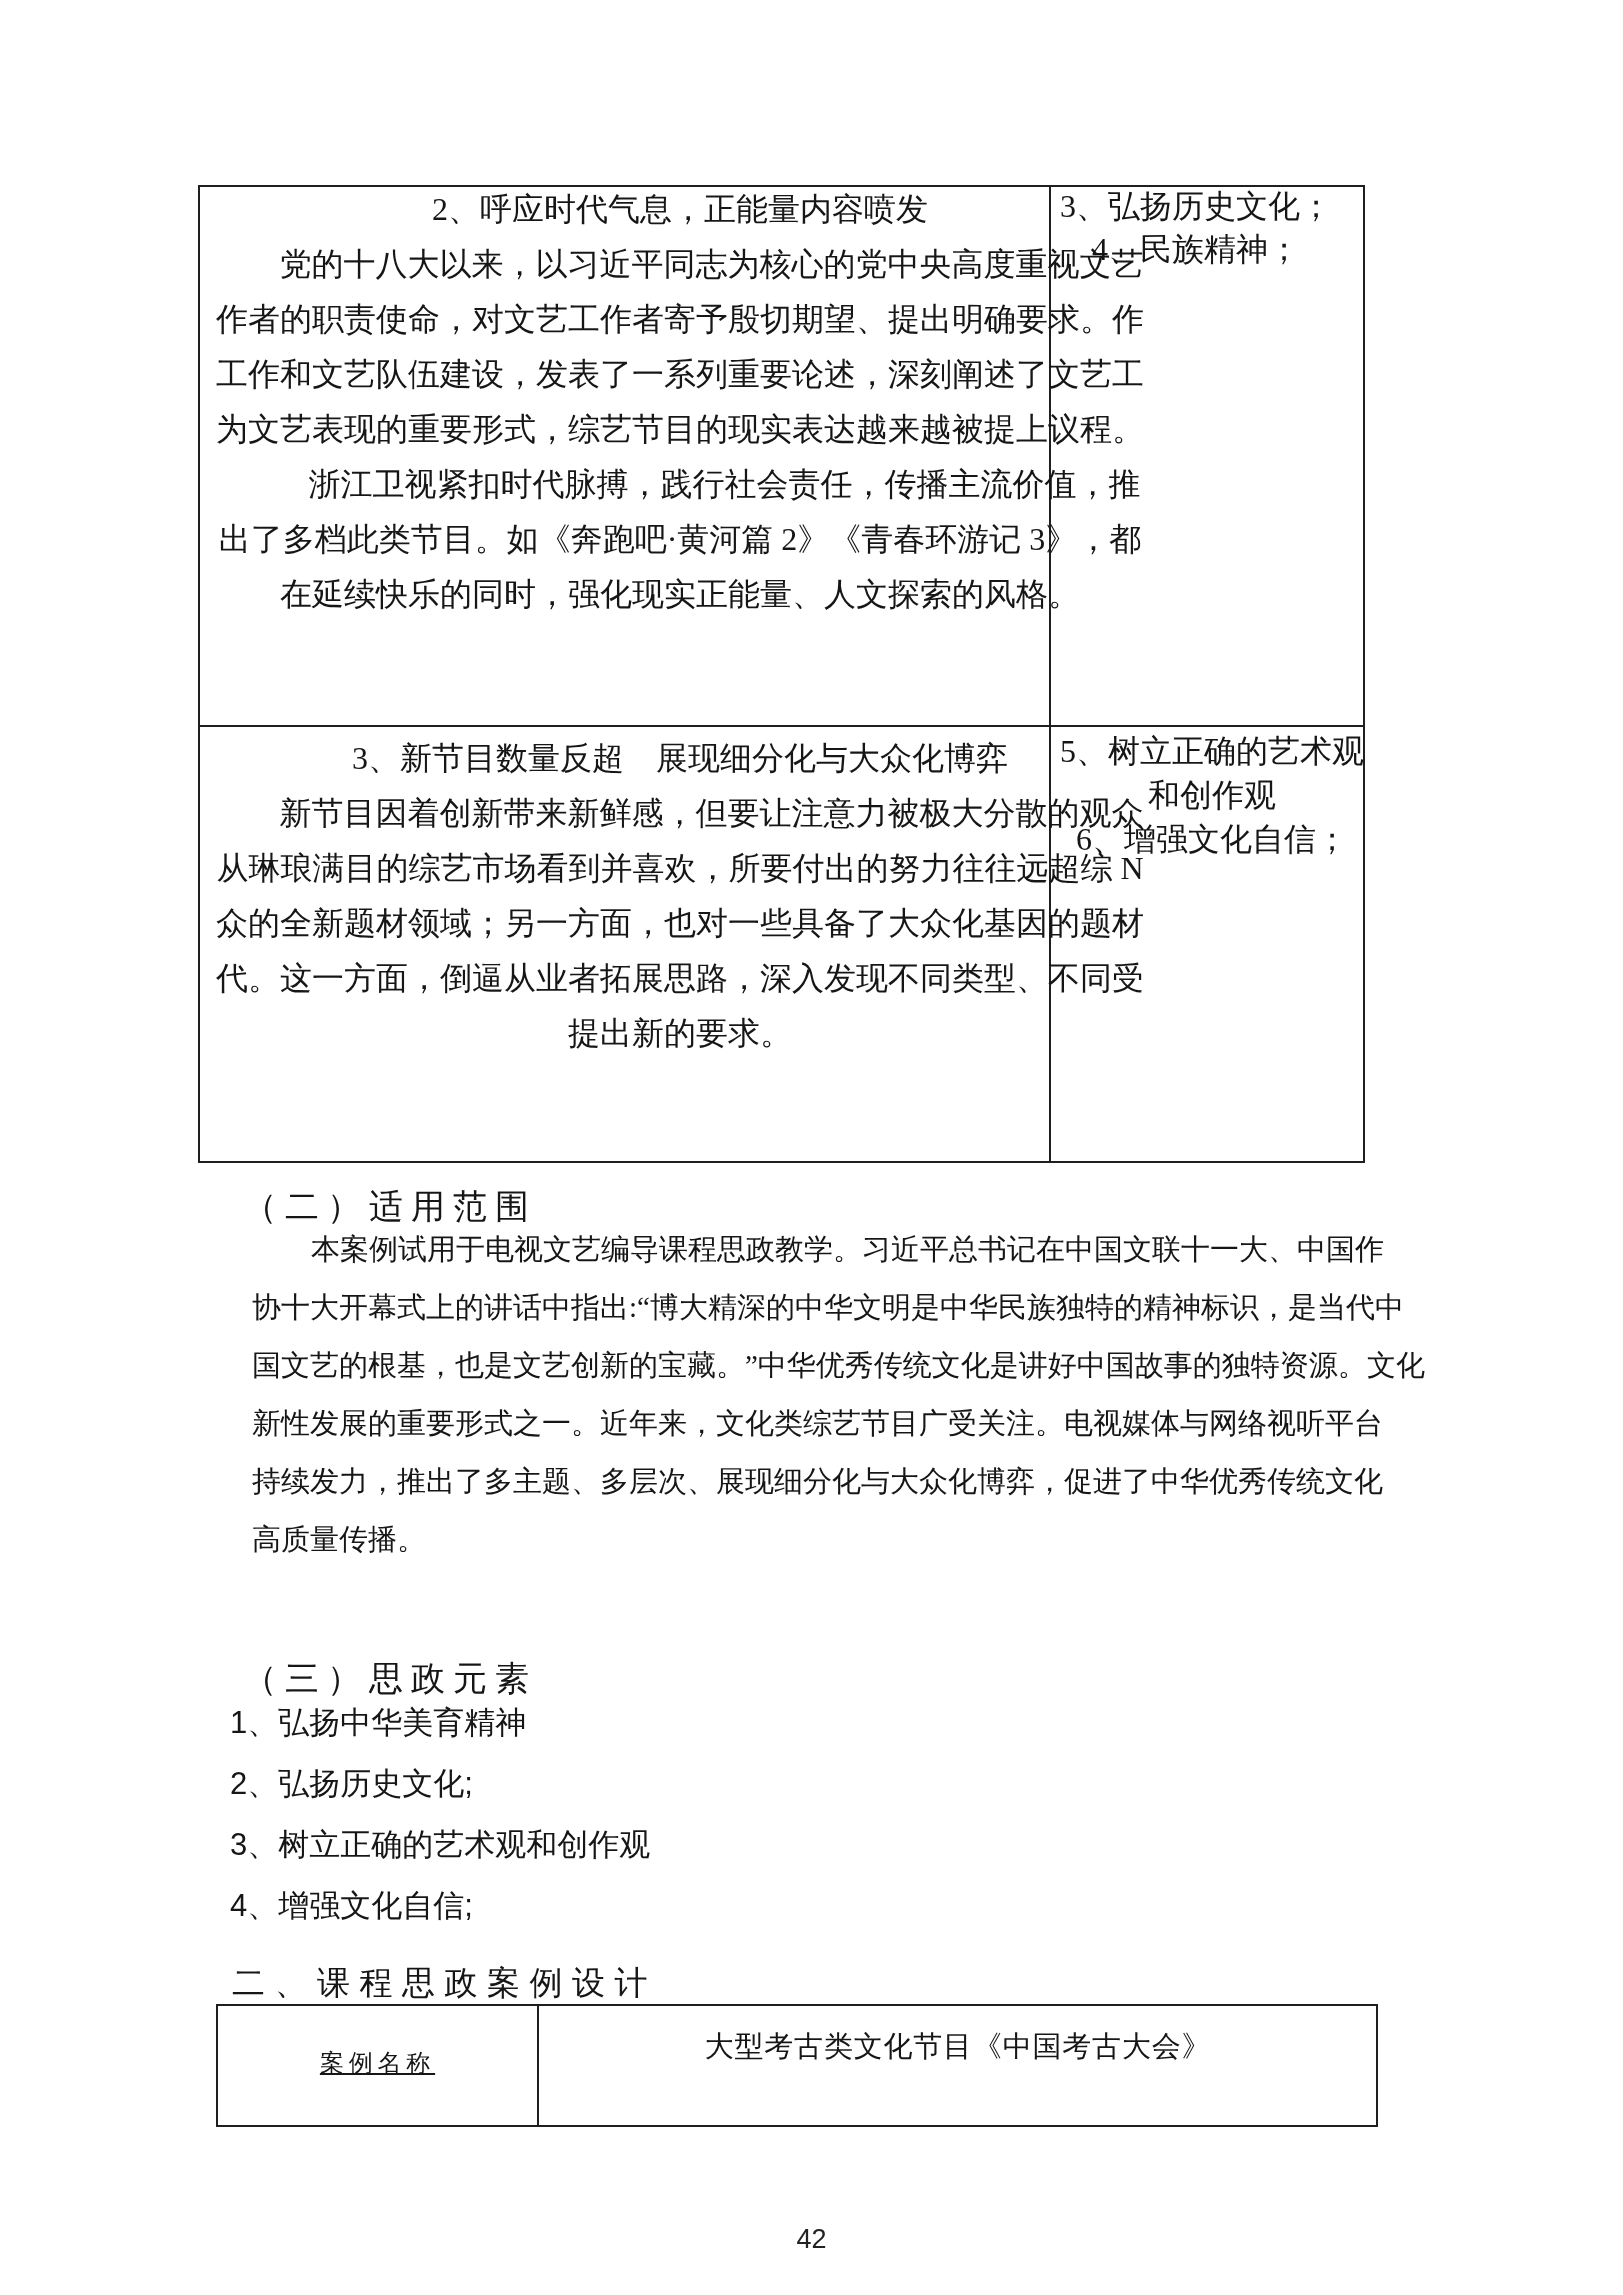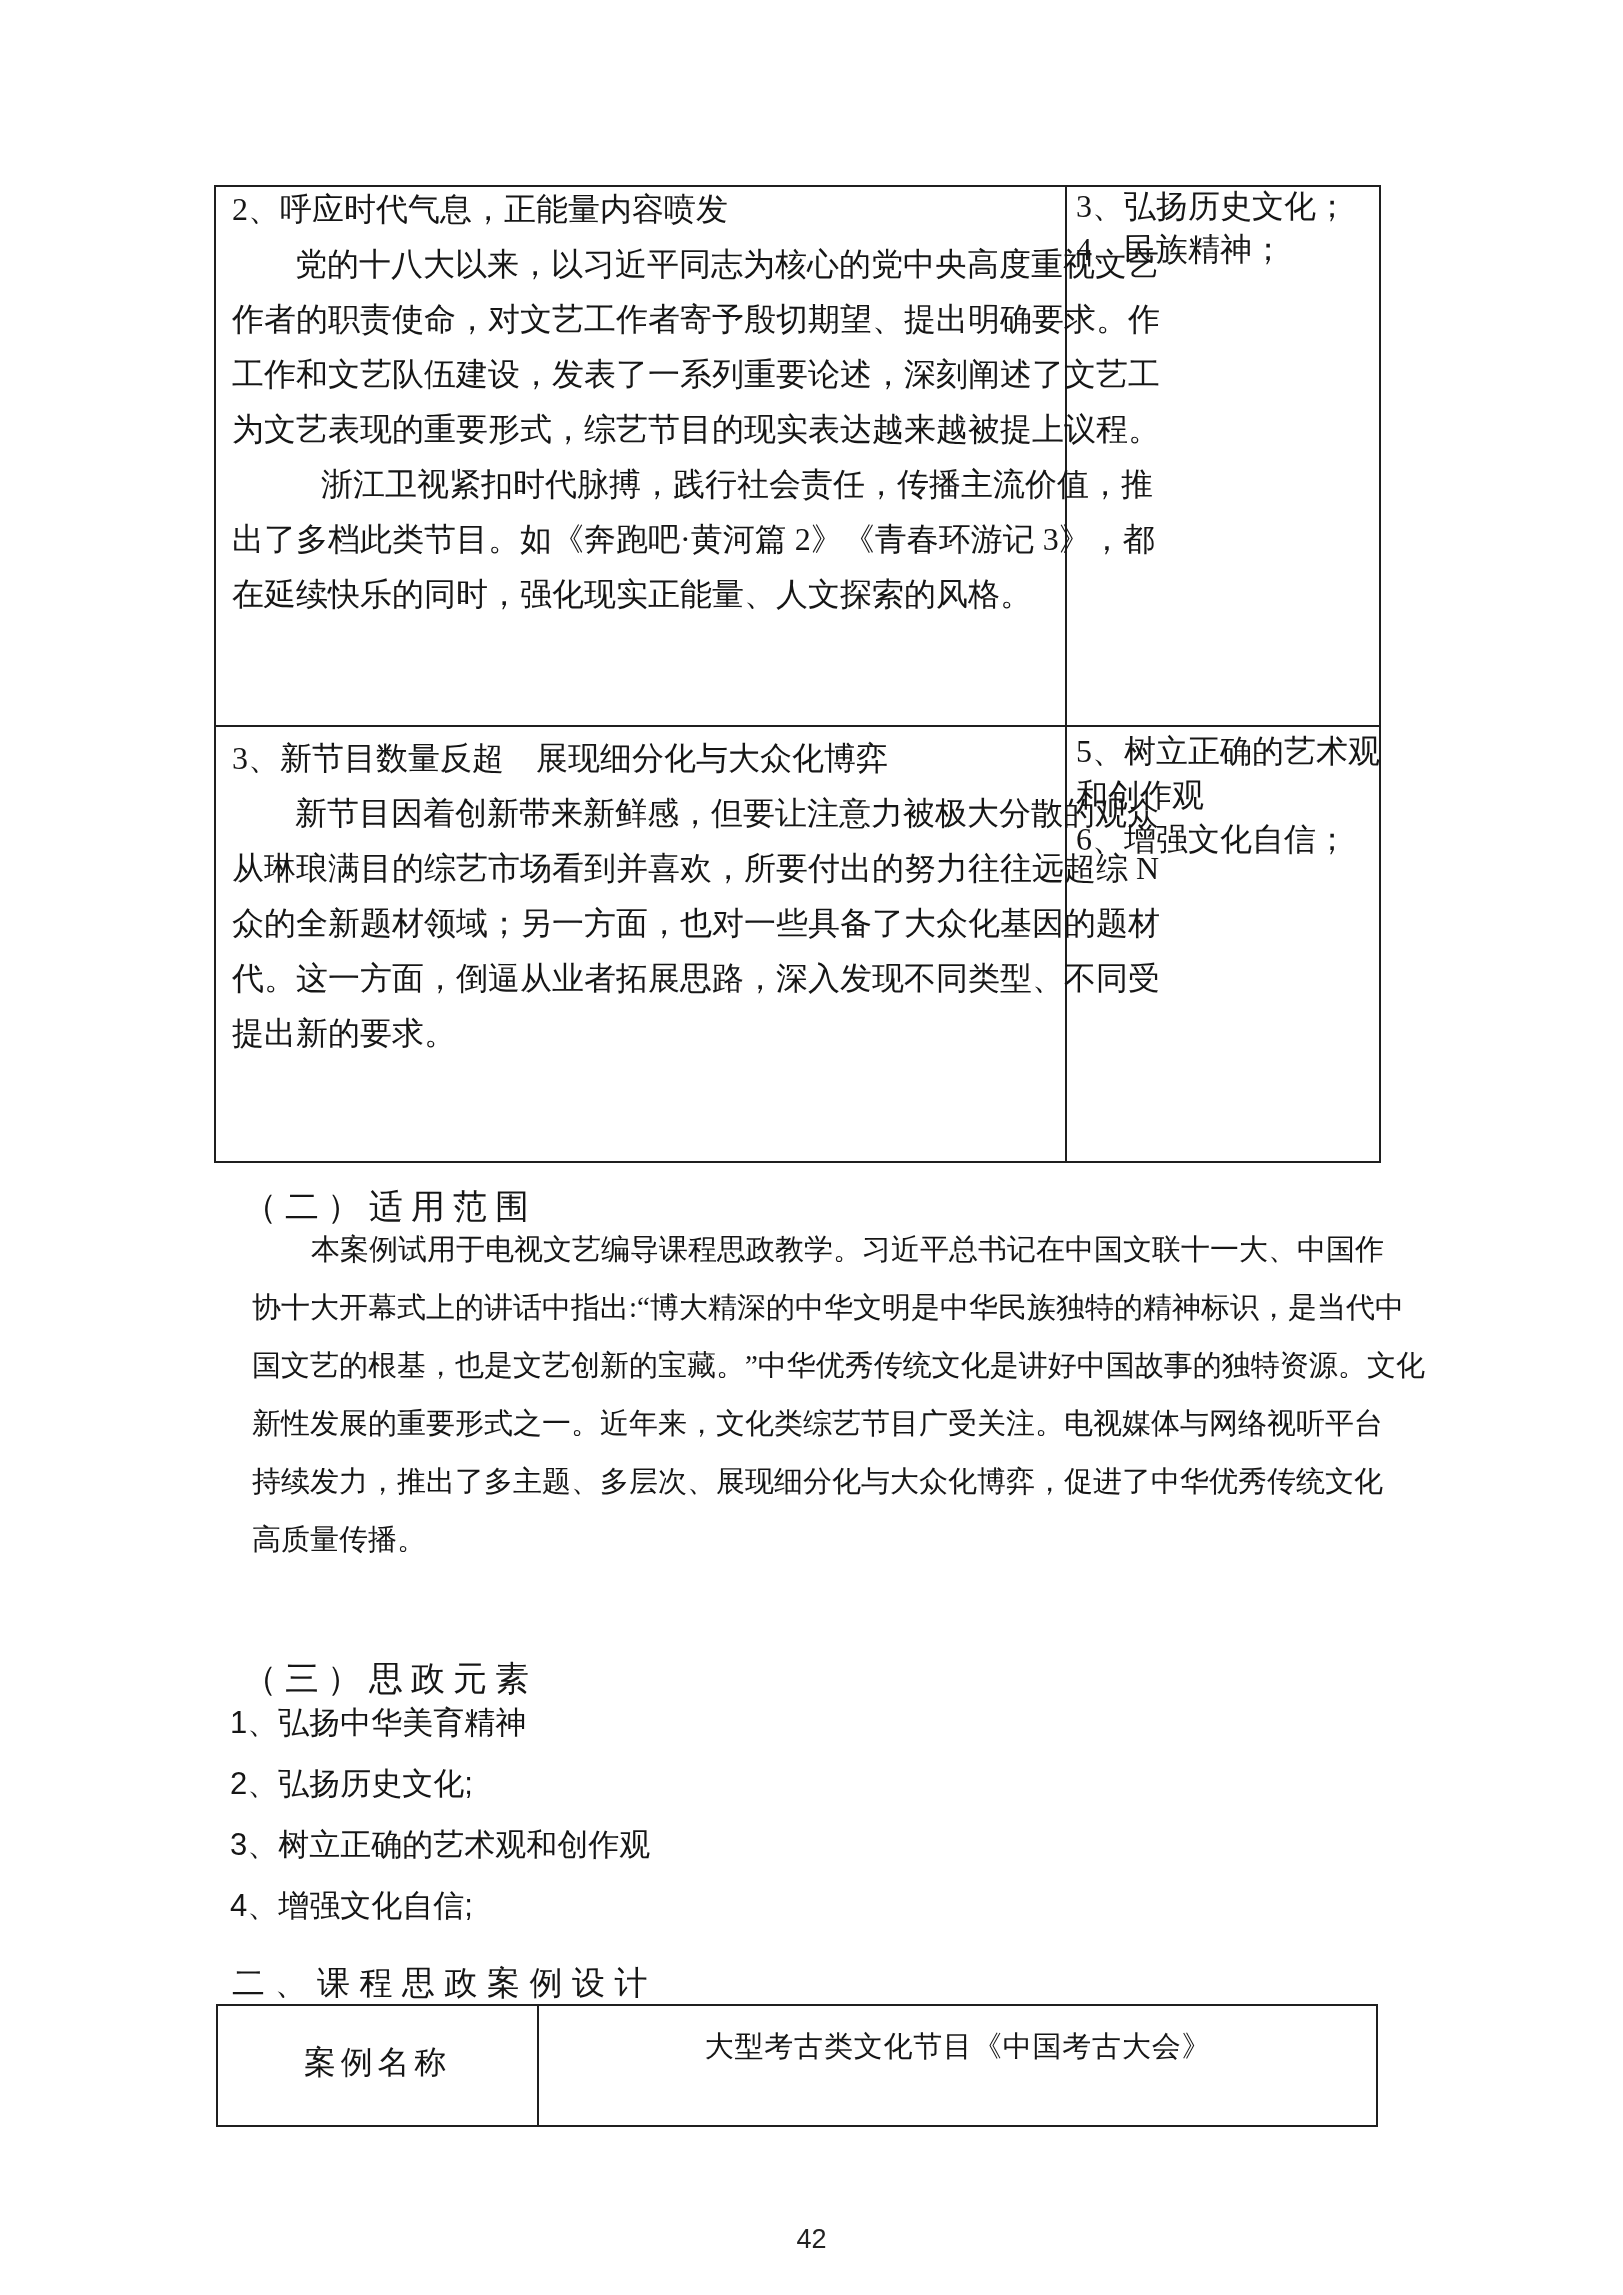--- a/index.html
+++ b/index.html
@@ -12,30 +12,30 @@
   .hline{height:2.4px;left:0;right:0;}
   .cell-lines{position:absolute;}
   .ln{white-space:nowrap;}
   .c-main .ln{font-size:32px;line-height:55px;}
   .c-side .ln{font-size:32px;line-height:43px;}
   .c-side2 .ln{font-size:32px;line-height:44px;}
   .para .ln{font-size:29px;line-height:58px;}
   .items .ln{font-size:31px;line-height:61px;}
   .h-kai{position:absolute;font-size:34px;line-height:41px;letter-spacing:8px;white-space:nowrap;}
   .h-kai2{position:absolute;font-size:33px;line-height:41px;letter-spacing:9.5px;white-space:nowrap;}
-  .t2-label{position:absolute;left:0;top:0;width:319px;height:114px;display:flex;align-items:center;justify-content:center;font-size:32px;letter-spacing:4.8px;}
+  .t2-label{position:absolute;left:0;top:0;width:319px;height:114px;display:flex;align-items:center;justify-content:center;font-size:24px;letter-spacing:4.8px;text-decoration:underline;}
   .t2-value{position:absolute;left:322px;right:0;top:0;text-align:center;padding-top:20.6px;font-size:29px;letter-spacing:0.8px;white-space:nowrap;}
   .pagenum{position:absolute;left:0;top:2224px;width:100%;text-align:center;font-size:27px;color:#222;}
 </style>
 </head>
 <body>
 
 <div class="page">
 
-  <div class="tbl" style="left:214px;top:185px;width:1163px;height:974px;">
+  <div class="tbl" style="left:198px;top:185px;width:1163px;height:974px;text-align:center;">
     <div class="vline" style="left:849px;"></div>
     <div class="hline" style="top:538px;"></div>
 
     <div class="cell-lines c-main" style="left:16px;top:-4.8px;">
         <div class="ln"><span class="serif">2、呼应时代气息，正能量内容喷发</span></div>
         <div class="ln" style="padding-left: 63px;"><span class="serif">党的十八大以来，以习近平同志为核心的党中央高度重视文艺</span></div>
         <div class="ln"><span class="serif">作者的职责使命，对文艺工作者寄予殷切期望、提出明确要求。作</span></div>
         <div class="ln"><span class="serif">工作和文艺队伍建设，发表了一系列重要论述，深刻阐述了文艺工</span></div>
         <div class="ln"><span class="serif">为文艺表现的重要形式，综艺节目的现实表达越来越被提上议程。</span></div>
         <div class="ln" style="padding-left: 89px;"><span class="serif">浙江卫视紧扣时代脉搏，践行社会责任，传播主流价值，推</span></div>

